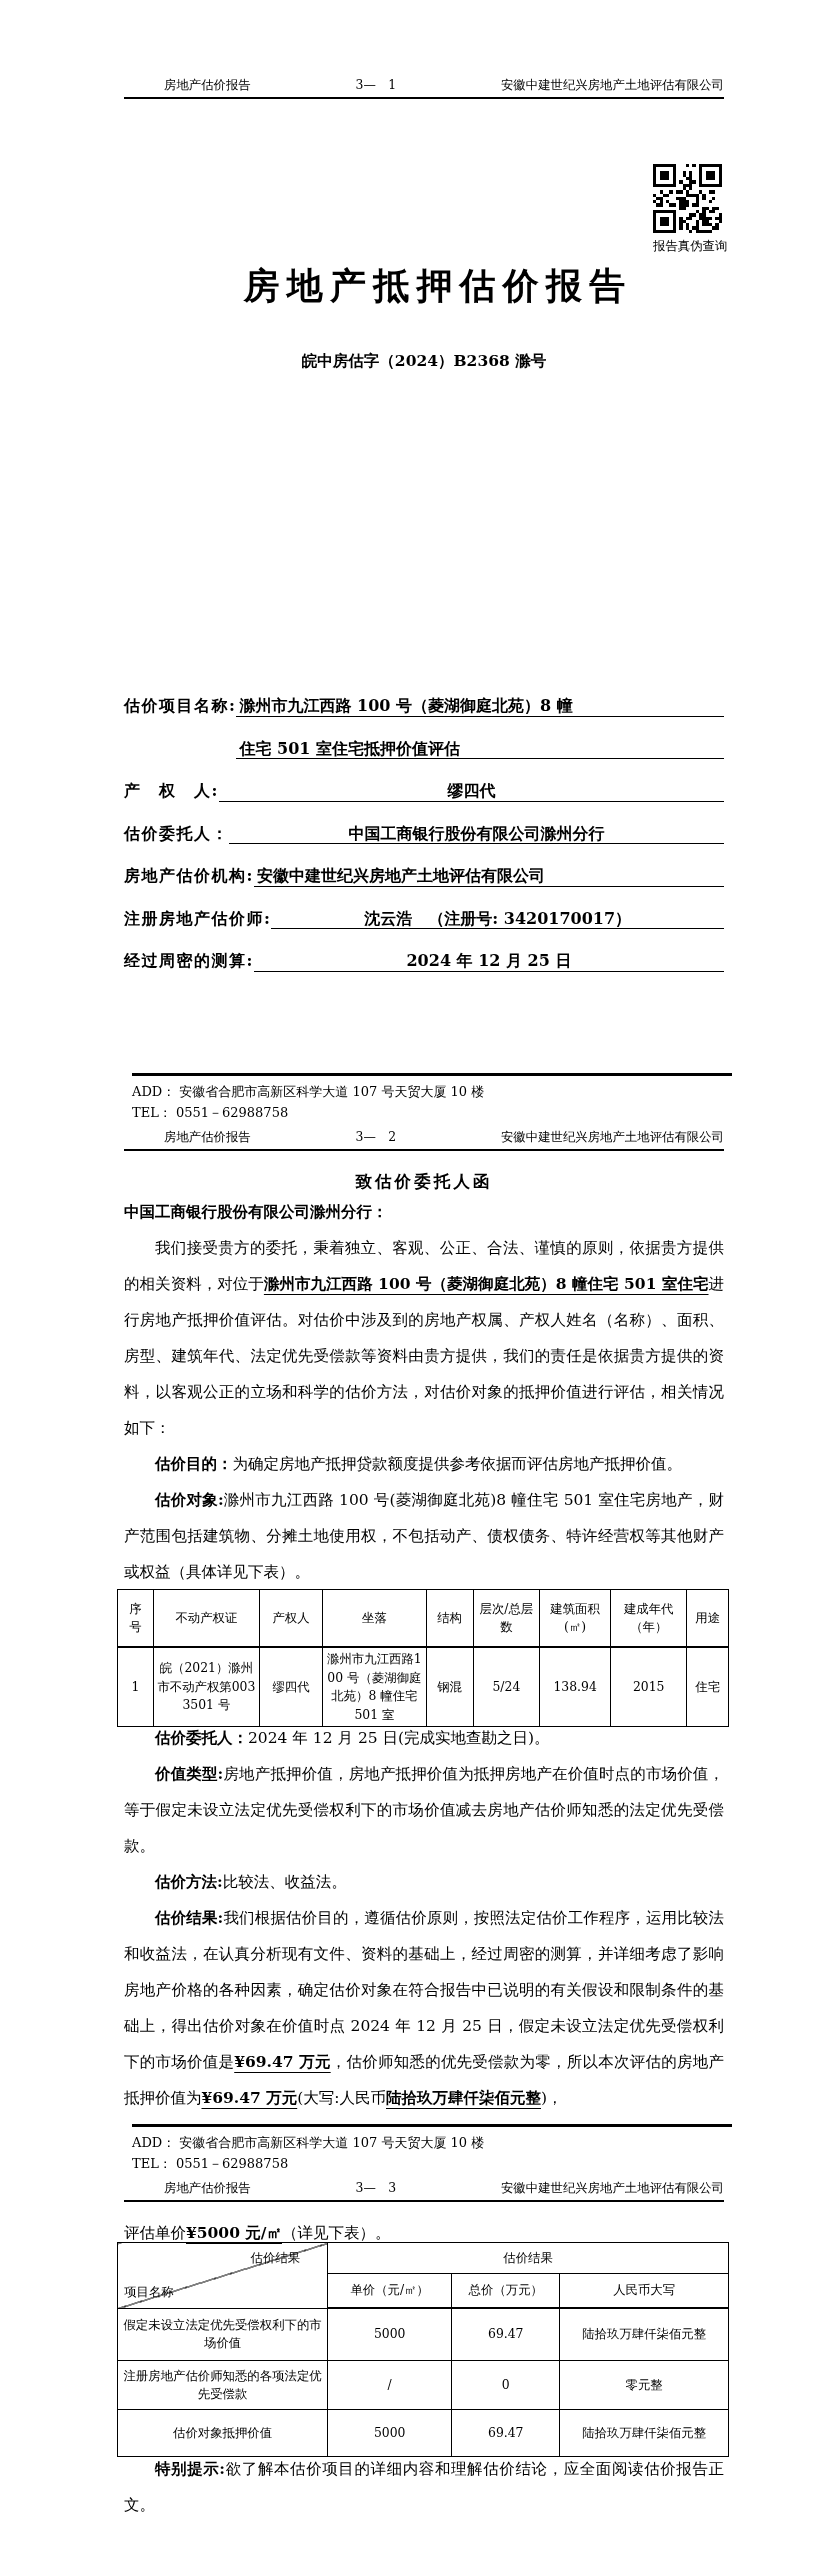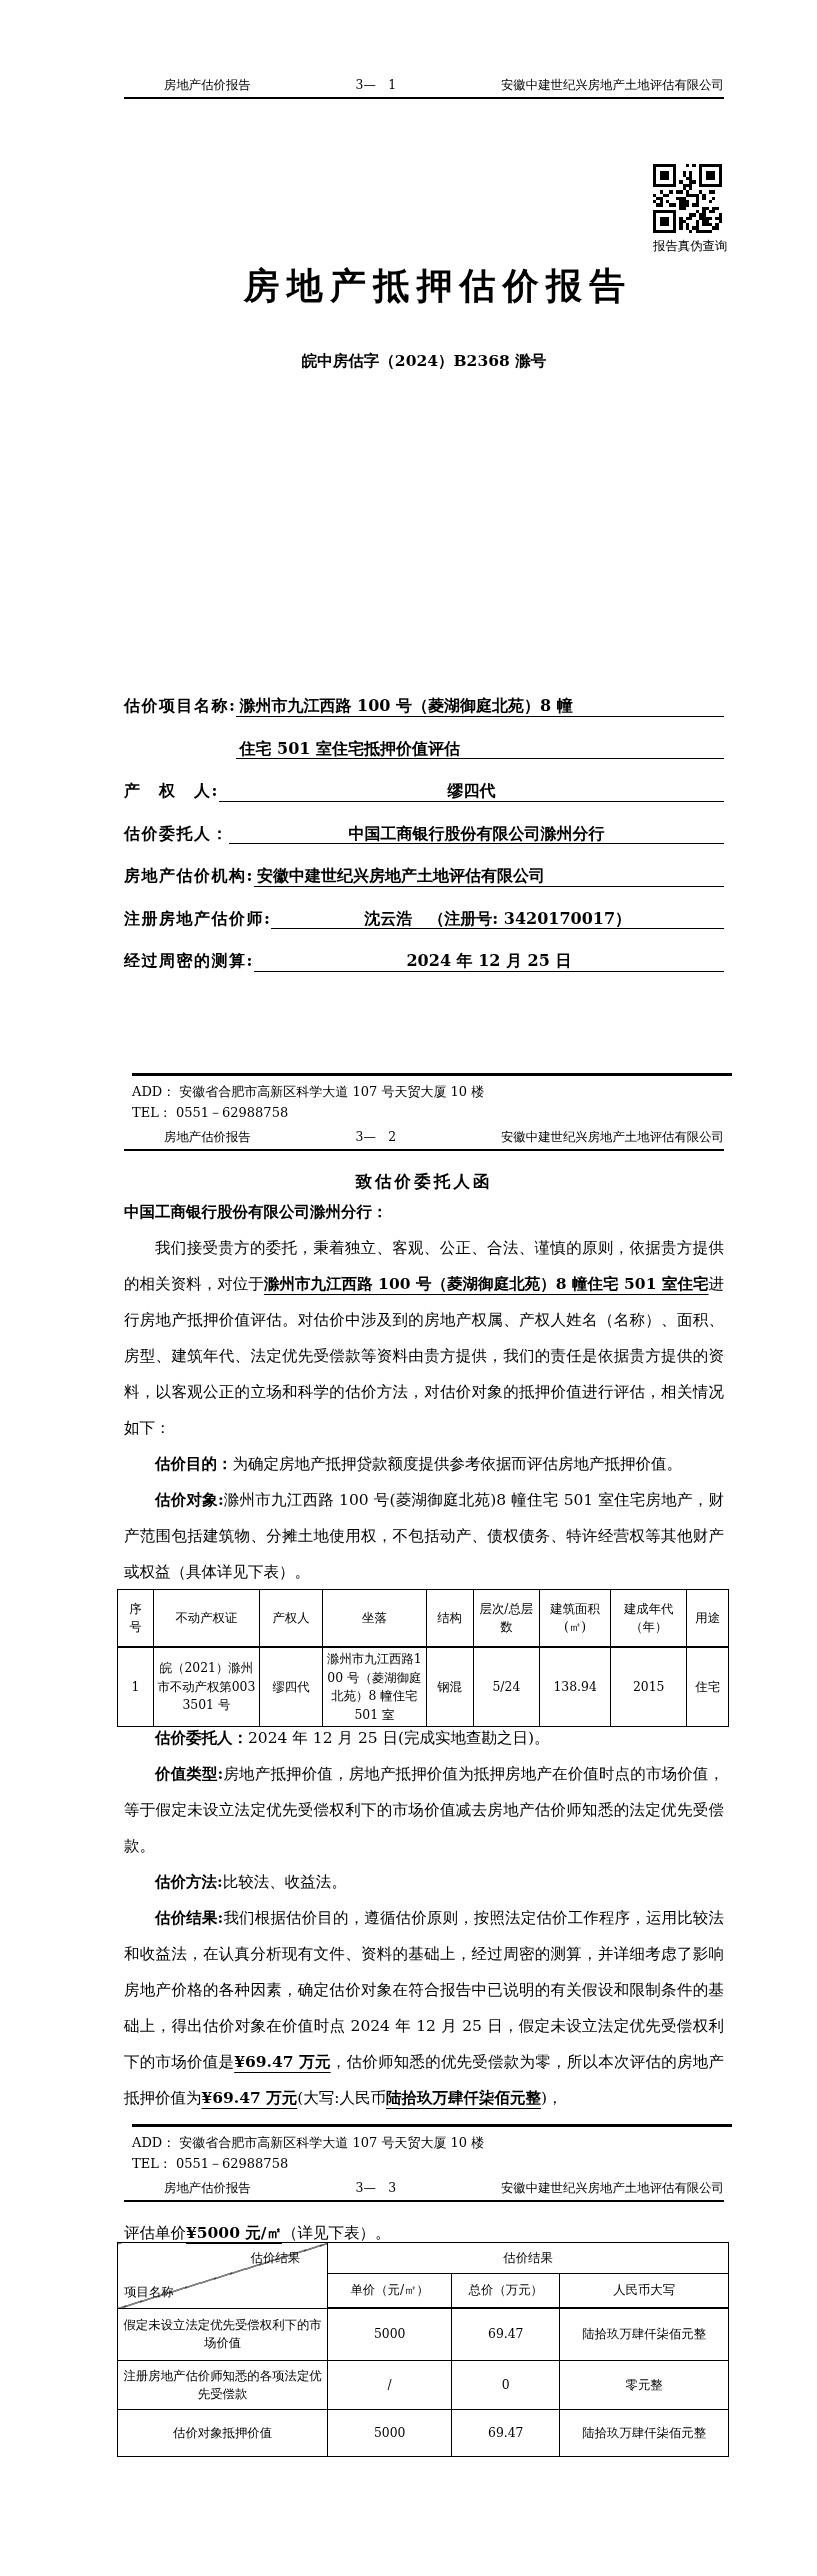--- a/index.html
+++ b/index.html
@@ -350,15 +350,18 @@
     </tr>
     <tr class="r3">
       <td>估价对象抵押价值</td>
       <td>5000</td>
       <td>69.47</td>
       <td>陆拾玖万肆仟柒佰元整</td>
     </tr>
   </tbody>
     </table>
 
+  <div class="body" style="top:2451px;">
+    <p><span class="bl">特别提示:</span><span>欲了解本估价项目的详细内容和理解估价结论，应全面阅读估价报告正文。</span></p>
+  </div>
 
 </div>
 
 
 </body></html>

